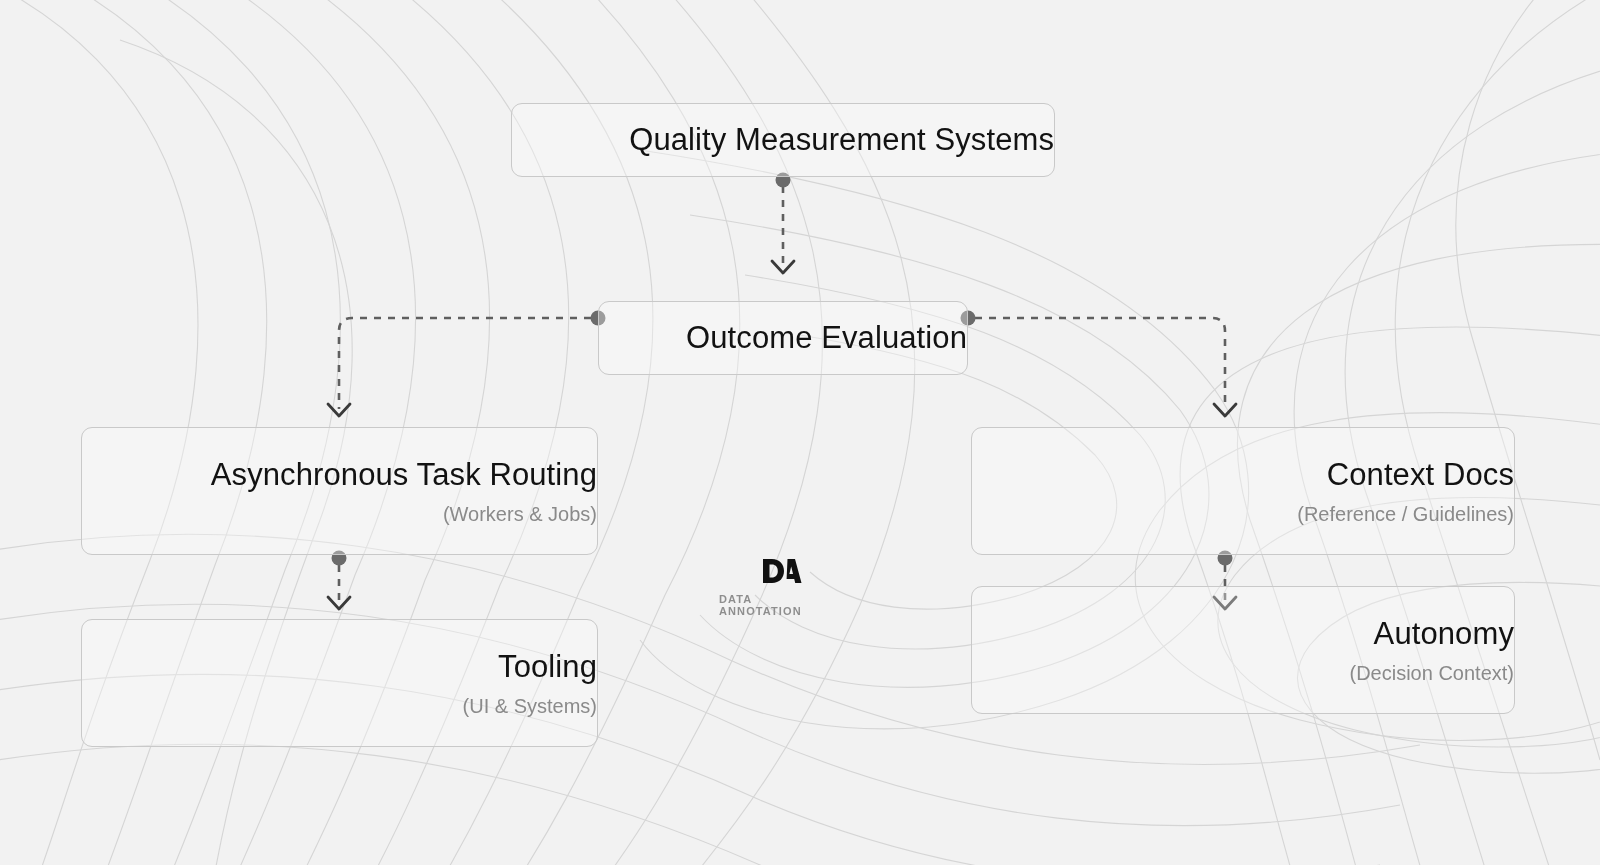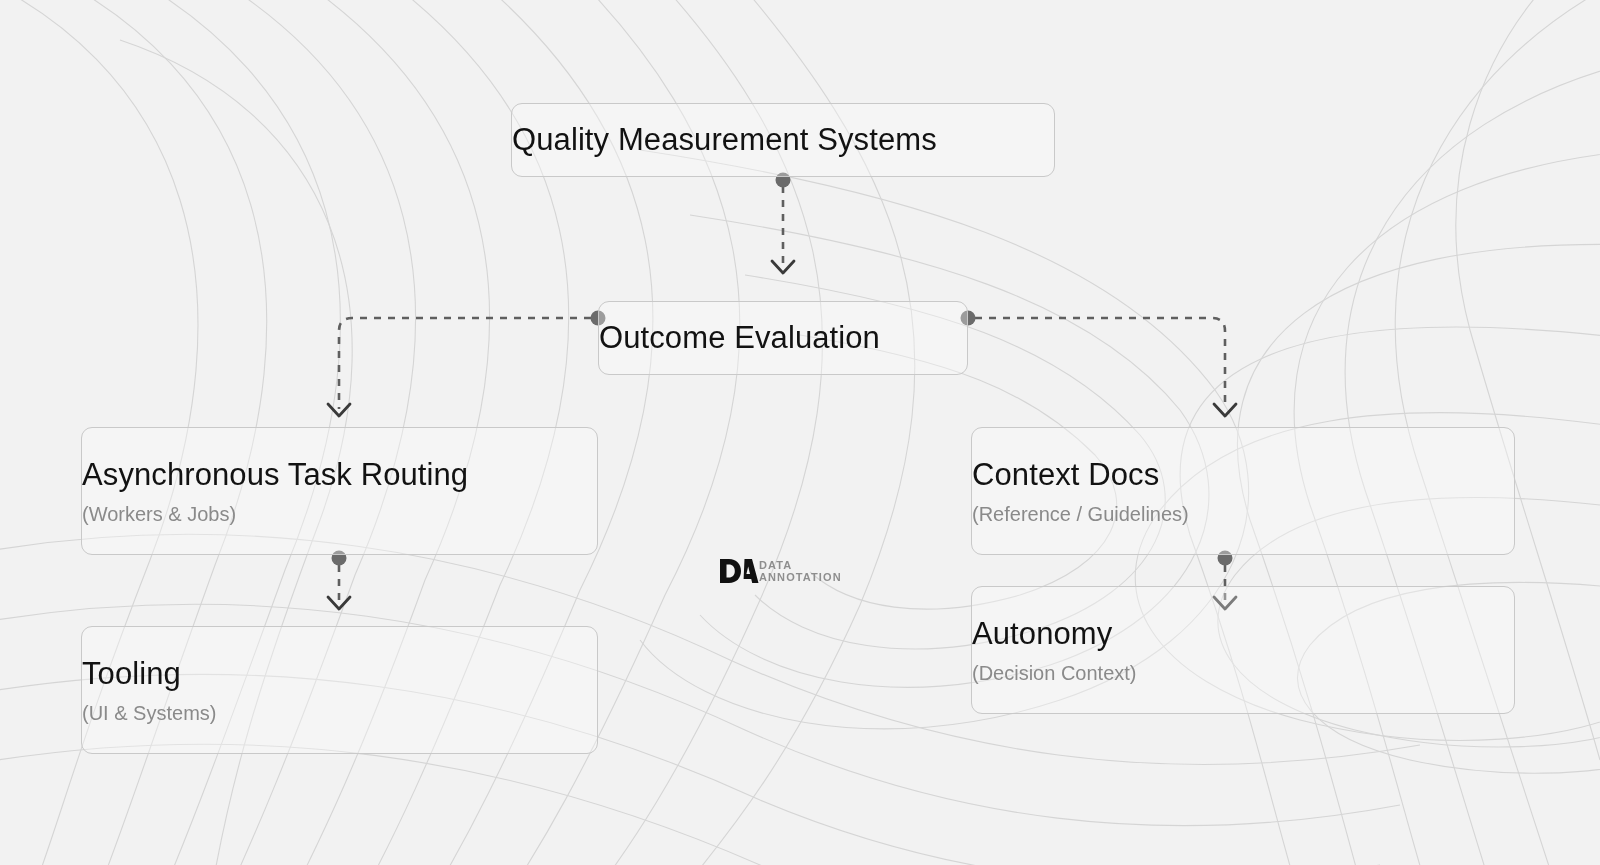--- a/index.html
+++ b/index.html
@@ -56,21 +56,21 @@
   }
 
   
   .node {
     position: absolute;
     border: 1px solid #c9c9c9;
     border-radius: 11px;
     background: rgba(252, 252, 252, 0.34);
     display: flex;
     flex-direction: column;
-    align-items: flex-start;
+    align-items: flex-end;
     justify-content: center;
     text-align: center;
   }
 
   .node-title {
     color: #121212;
     letter-spacing: 0.1px;
     white-space: nowrap;
   }
 
@@ -99,37 +99,39 @@
     width: 517px; height: 128px;
   }
   #node-context {
     left: 971px; top: 427px;
     width: 544px; height: 128px;
   }
 
   
   #node-tooling {
     left: 81px; top: 619px;
-    width: 517px; height: 128px; margin-top: 7px;
+    width: 517px; height: 128px;
   }
   #node-autonomy {
     left: 971px; top: 586px;
     width: 544px; height: 128px;
   }
 
   .node-lg .node-title { font-size: 31px; margin-bottom: 10px; }
   .node-lg .node-sub   { font-size: 20px; }
 
   
   #watermark {
     position: absolute;
     left: 719px; top: 558px;
     display: flex;
-    align-items: center;
+    align-items: flex-end;
+    gap: 9px;
     pointer-events: none;
+    flex-direction: column;
   }
   #watermark .wm-mark {
     display: block;
   }
   #watermark .wm-text {
     display: flex;
     flex-direction: column;
     justify-content: center;
     line-height: 1.12;
   }

